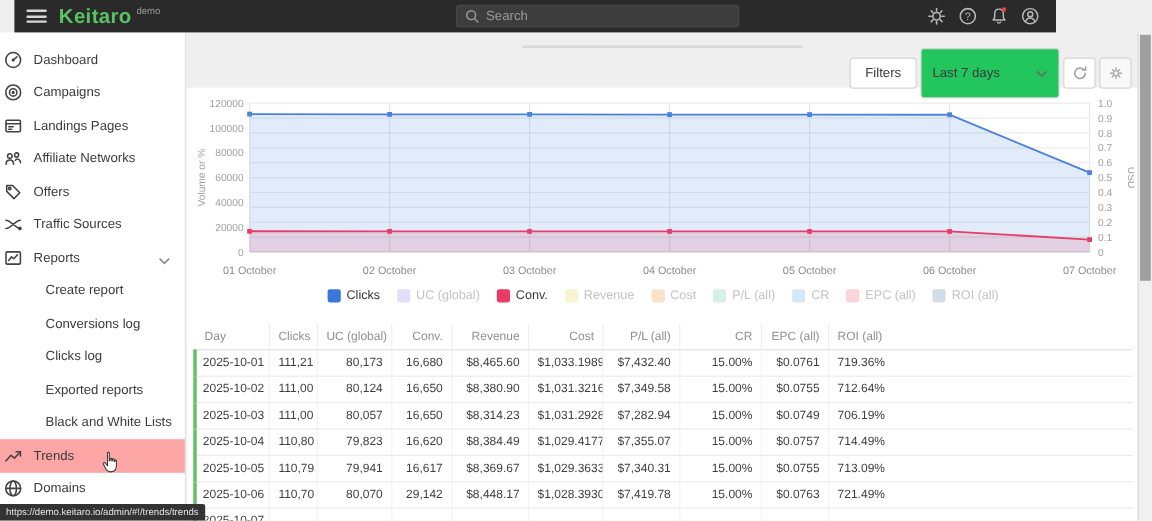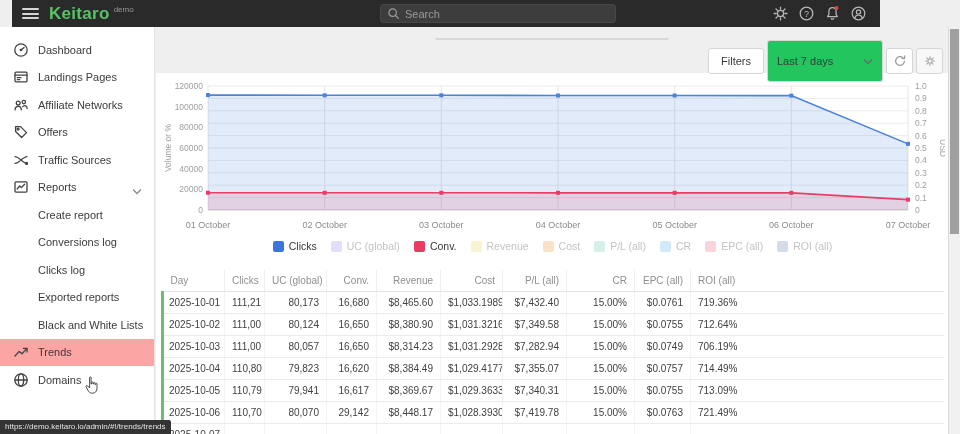--- a/index.html
+++ b/index.html
@@ -17,21 +17,21 @@
   .logo-badge { color:#9a9a9a; font-size:8px; margin-left:4px; align-self:flex-start; margin-top:5px; }
   .search { position:absolute; left:368px; top:4px; width:236px; height:19px; background:#3d3d3d; border:1px solid #474747; border-radius:3px; display:flex; align-items:center; padding:0 6px; }
   .search svg { flex:0 0 auto; }
   .search input { flex:1; background:transparent; border:none; outline:none; color:#cfcfcf; font-size:11px; margin-left:5px; font-family:"Liberation Sans",sans-serif; }
   .search input::placeholder { color:#9c9c9c; }
   .nav-icons { position:absolute; right:13px; top:0; height:27px; display:flex; gap:9px; align-items:center; }
   .nav-icon { width:17px; height:17px; cursor:pointer; position:relative; }
   
   .sidebar { position:absolute; top:27px; left:0; width:155px; bottom:0; background:#fff; border-right:1px solid #e4e4e4; z-index:10; }
   .side-nav { padding-top:9px; }
-  .side-item { height:27.5px; display:flex; align-items:center; padding-left:13px; font-size:11px; color:#3b3b3b; position:relative; cursor:pointer; }
+  .side-item { height:27.5px; display:flex; align-items:center; padding-left:3px; font-size:11px; color:#3b3b3b; position:relative; cursor:pointer; }
   .side-item .s-icon { width:16px; height:16px; margin-right:9px; flex:0 0 auto; }
   .side-item.sub { padding-left:38px; }
   .side-item.active { background:#fca5a5; }
   .s-chev { position:absolute; right:12px; top:11px; width:10px; height:7px; }
   .status-tip { position:absolute; left:0; bottom:0; height:14px; background:#333; color:#e3e3e3; font-size:8px; line-height:14px; padding:0 5px; z-index:40; border-top-right-radius:2px; white-space:nowrap; }
   
   .main { position:absolute; left:156px; top:27px; right:12px; bottom:0; background:#efefef; }
   .toolbar { margin:11px 5px 0 5px; height:26px; display:flex; align-items:center;flex-direction:column; }
   .tabs { display:flex; border:1px solid #d8d8d8; border-radius:3px; overflow:hidden; background:#f7f7f7; }
   .tab { padding:0 11px; height:24px; line-height:24px; font-size:11px; color:#3a3a3a; border-right:1px solid #d8d8d8; cursor:pointer; background:#f7f7f7; }
@@ -123,20 +123,31 @@
   <div class="side-nav">
       <div class="side-item">
     <span class="s-icon"><svg width="16" height="16" viewBox="0 0 16 16">
             <g fill="none" stroke="#424242" stroke-width="1.3" stroke-linecap="round" stroke-linejoin="round">
               <circle cx="8" cy="8" r="6.2"></circle>
               <path d="M8 8l3.1-2.6"></path>
               <circle cx="8" cy="8" r=".7" fill="#424242"></circle>
             </g>
           </svg></span>
     <span class="s-label">Dashboard</span>
+
+  </div>
+      <div class="side-item">
+    <span class="s-icon"><svg width="16" height="16" viewBox="0 0 16 16">
+            <g fill="none" stroke="#424242" stroke-width="1.3" stroke-linecap="round" stroke-linejoin="round">
+              <circle cx="8" cy="8" r="6.2"></circle>
+              <circle cx="8" cy="8" r="3.1"></circle>
+              <circle cx="8" cy="8" r=".7" fill="#424242"></circle>
+            </g>
+          </svg></span>
+    <span class="s-label">Campaigns</span>
 
   </div>
       <div class="side-item">
     <span class="s-icon"><svg width="16" height="16" viewBox="0 0 16 16">
             <g fill="none" stroke="#424242" stroke-width="1.3" stroke-linecap="round" stroke-linejoin="round">
               <rect x="2" y="3.2" width="12" height="9.6" rx="1"></rect>
               <path d="M2 6.2h12M4.3 8.7H8M4.3 10.7h2.4"></path>
             </g>
           </svg></span>
     <span class="s-label">Landings Pages</span>

